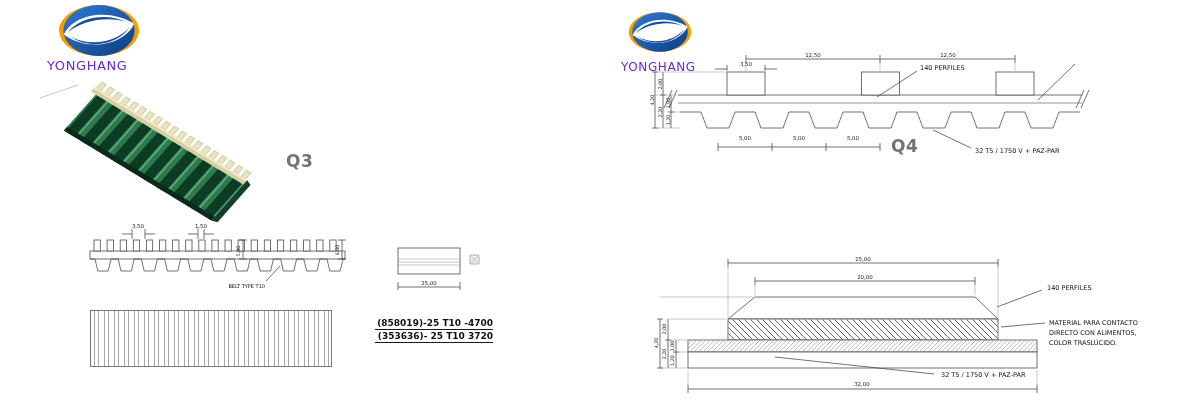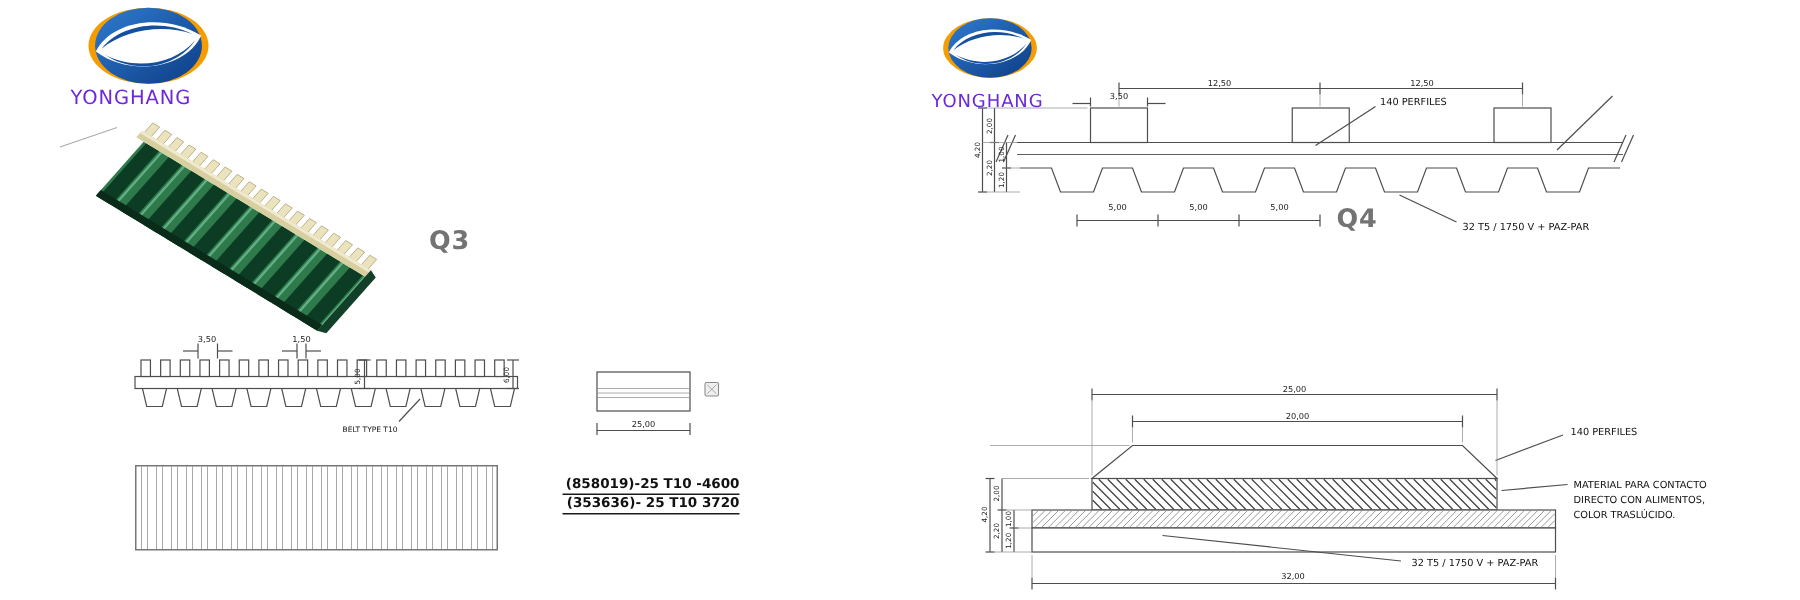--- a/index.html
+++ b/index.html
@@ -154,21 +154,21 @@
       </g>
     <rect x="78" y="9" width="9" height="9" rx="1" fill="#efefef" stroke="#8a8a8a" stroke-width="0.7"></rect>
     <line x1="79.5" y1="10.5" x2="85.5" y2="16.5" class="lt"></line>
     <line x1="85.5" y1="10.5" x2="79.5" y2="16.5" class="lt"></line>
     <text x="37" y="38.5" text-anchor="middle" class="dim">25,00</text>
   </svg>
 
   <div class="abs" style="left:375px;top:318px">
     <div class="part-row">
       <span>(858019)</span>
-      <span>-25 T10 -4600</span>
+      <span>-25 T10 -4700</span>
     </div>
     <div class="part-row">
       <span>(353636)</span>
       <span>- 25 T10 3720</span>
     </div>
   </div>
 
   <svg class="abs" style="left:628px;top:8px" width="64" height="48" viewBox="0 0 84 54">
     <defs>
       <linearGradient id="lg2" x1="0" y1="0" x2="1" y2="1">

